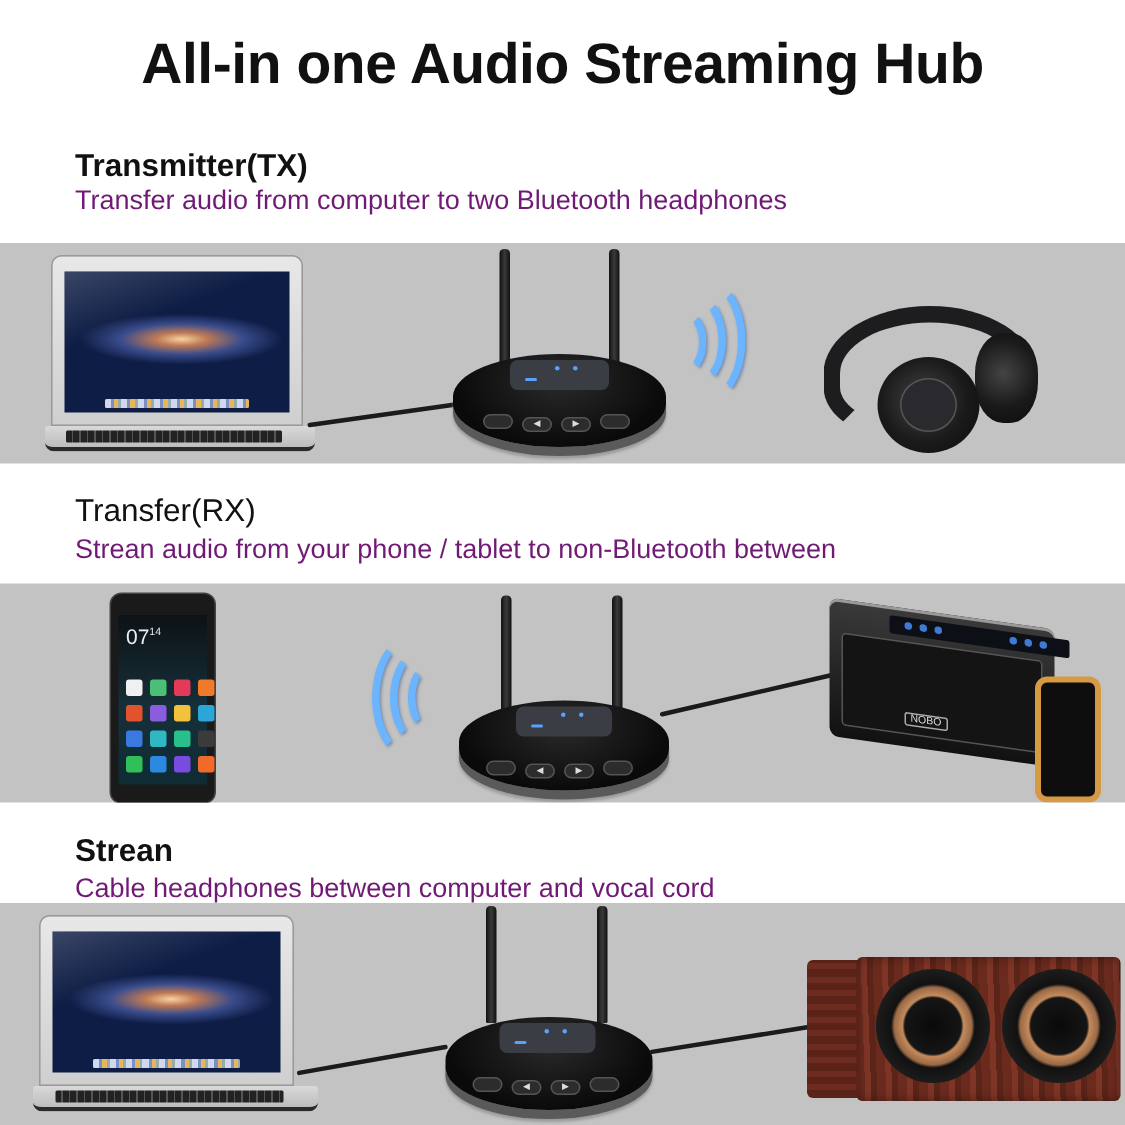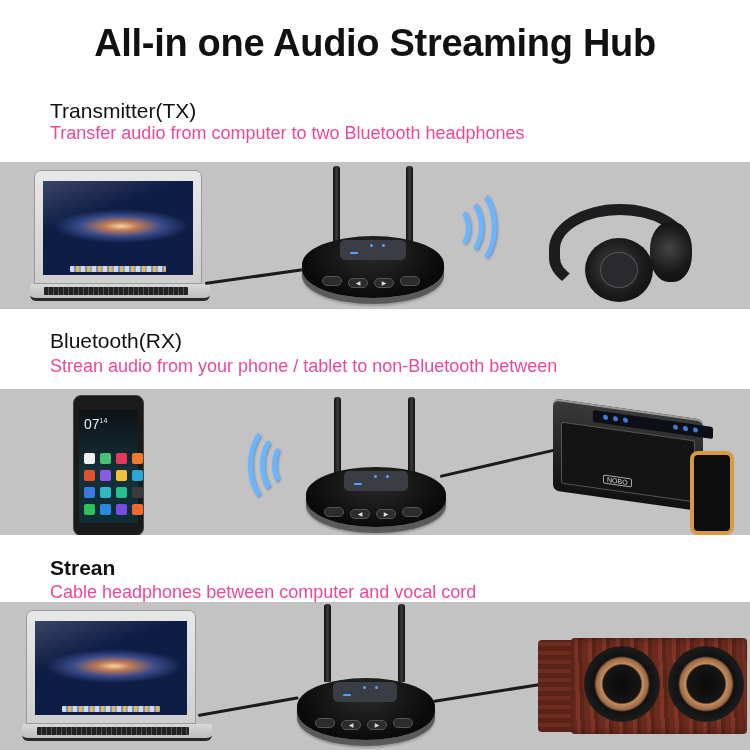--- a/index.html
+++ b/index.html
@@ -4,21 +4,21 @@
 <style>
   * { box-sizing: border-box; margin: 0; padding: 0; }
   html, body { width: 750px; height: 750px; background: #ffffff; overflow: hidden; }
   body { position: relative; font-family: "Liberation Sans", sans-serif; }
 
   .main-title {
     position: absolute; left: 0; top: 22px; width: 750px; text-align: center;
     font-size: 38px; color: #111111; letter-spacing: -0.3px;
   }
   .sec-title { position: absolute; left: 50px; font-size: 21px; color: #111; }
-  .sec-desc { position: absolute; left: 50px; font-size: 18px; color: #ec4899; }
+  .sec-desc { position: absolute; left: 50px; font-size: 18px; color: #701a75; }
   .sec-title.bold { font-weight: bold; }
 
   .band { position: absolute; left: 0; width: 750px; background: #c3c3c3; overflow: hidden; }
 
   .abs { position: absolute; }
 
   
   .laptop-lid {
     position: absolute; background: linear-gradient(#e8e8e8, #cfcfcf);
     border: 1px solid #9a9a9a; border-radius: 7px 7px 0 0;
@@ -130,21 +130,21 @@
   .driver {
     position: absolute; border-radius: 50%;
     background: radial-gradient(circle, #0a0a0a 0%, #151515 35%, #c48a5c 38%, #9a6a46 48%, #111 52%, #222 80%, #0b0b0b 100%);
   }
 </style>
 </head>
 <body>
 
 <h1 class="main-title">All-in one Audio Streaming Hub</h1>
 
-<div class="sec-title" style="top:99px;">Transmitter(TX)</div>
+<div class="sec-title" style="top:99px;font-weight:bold;">Transmitter(TX)</div>
 <div class="sec-desc" style="top:123px;">Transfer audio from computer to two Bluetooth headphones</div>
 
 <div class="band" style="top:162px; height:147px;">
 
   <div class="abs" style="left:32px; top:8px; width:180px; height:135px;">
     <div class="laptop-lid" style="left:2px; top:0; width:168px; height:114px;">
       <div class="laptop-screen">
           <div class="dock"></div>
         </div>
     </div>
@@ -175,21 +175,21 @@
 
   <div class="abs" style="left:545px; top:42px; width:150px; height:110px;">
     <div class="hp-band" style="left:4px; top:0; width:142px; height:90px;"></div>
     <div class="hp-cup" style="left:105px; top:18px; width:42px; height:60px; border-radius:45%;"></div>
     <div class="hp-cup" style="left:40px; top:34px; width:68px; height:64px;">
         <div class="pad"></div>
       </div>
   </div>
 </div>
 
-<div class="sec-title" style="top:329px;">Bluetooth(RX)</div>
+<div class="sec-title" style="top:329px;">Transfer(RX)</div>
 <div class="sec-desc" style="top:356px;">Strean audio from your phone / tablet to non-Bluetooth between</div>
 
 <div class="band" style="top:389px; height:146px;">
 
   <div class="phone" style="left:73px; top:6px; width:71px; height:141px;">
     <div class="phone-screen">
       <div class="phone-time"><span>07</span><sup>14</sup></div>
       <div class="app-grid">
         <span class="app" style="background:#f0f0f0;"></span>
           <span class="app" style="background:#4bbf73;"></span>

